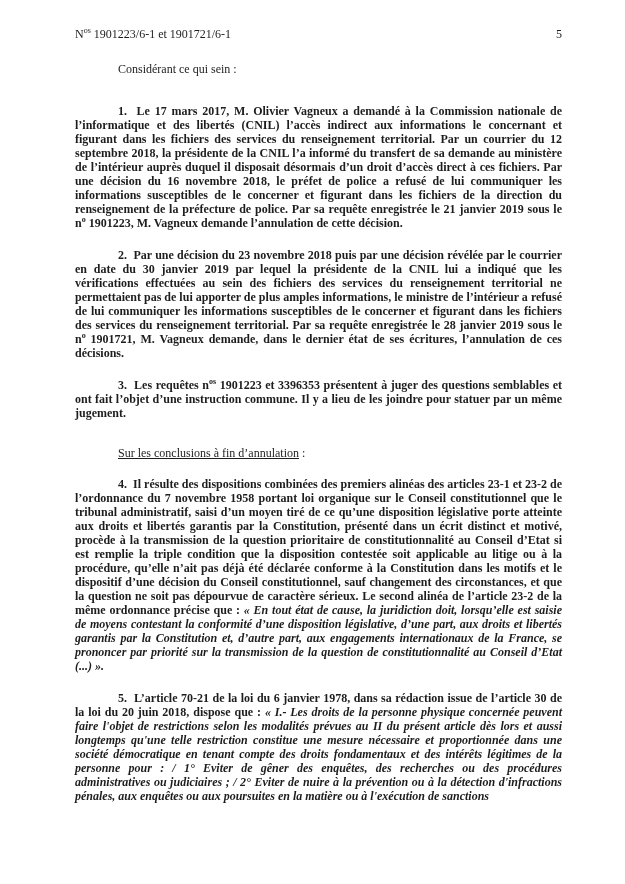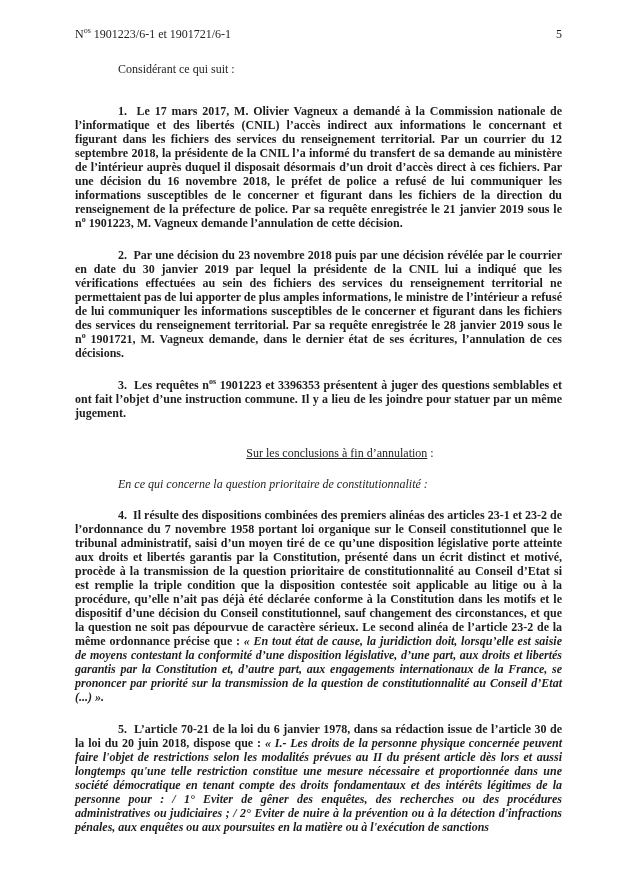--- a/index.html
+++ b/index.html
@@ -40,49 +40,47 @@
   }
   .para {
     margin: 0 0 18px 0;
     text-align: justify;
     text-indent: 43px;
     font-weight: bold;
   }
   .it { font-style: italic; }
   .heading-underline {
     margin: 26px 0 17px 43px;
-    text-align: center;
   }
   .heading-underline .u { text-decoration: underline; }
   .heading-italic {
     margin: 0 0 17px 43px;
     font-style: italic;
   }
   .para-group { margin: 0; padding: 0; }
 </style>
 </head>
 <body>
 
 <div class="page">
 
   <div class="page-header">
     <div class="case-number"><span>N</span><sup>os</sup><span> 1901223/6-1 et 1901721/6-1</span></div>
     <div class="page-number">5</div>
   </div>
 
-  <div class="intro-line">Considérant ce qui suit :</div>
+  <div class="intro-line">Considérant ce qui sein :</div>
 
   <div class="para-group">
       <p class="para"><span>1.&nbsp; Le 17 mars 2017, M. Olivier Vagneux a demandé à la Commission nationale de l’informatique et des libertés (CNIL) l’accès indirect aux informations le concernant et figurant dans les fichiers des services du renseignement territorial. Par un courrier du 12 septembre 2018, la présidente de la CNIL l’a informé du transfert de sa demande au ministère de l’intérieur auprès duquel il disposait désormais d’un droit d’accès direct à ces fichiers. Par une décision du 16 novembre 2018, le préfet de police a refusé de lui communiquer les informations susceptibles de le concerner et figurant dans les fichiers de la direction du renseignement de la préfecture de police. Par sa requête enregistrée le 21 janvier 2019 sous le n</span><sup>o</sup><span> 1901223, M. Vagneux demande l’annulation de cette décision.</span></p>
       <p class="para"><span>2.&nbsp; Par une décision du 23 novembre 2018 puis par une décision révélée par le courrier en date du 30 janvier 2019 par lequel la présidente de la CNIL lui a indiqué que les vérifications effectuées au sein des fichiers des services du renseignement territorial ne permettaient pas de lui apporter de plus amples informations, le ministre de l’intérieur a refusé de lui communiquer les informations susceptibles de le concerner et figurant dans les fichiers des services du renseignement territorial. Par sa requête enregistrée le 28 janvier 2019 sous le n</span><sup>o</sup><span> 1901721, M. Vagneux demande, dans le dernier état de ses écritures, l’annulation de ces décisions.</span></p>
       <p class="para"><span>3.&nbsp; Les requêtes n</span><sup>os</sup><span> 1901223 et 3396353 présentent à juger des questions semblables et ont fait l’objet d’une instruction commune. Il y a lieu de les joindre pour statuer par un même jugement.</span></p>
     </div>
 
   <div class="heading-underline"><span class="u">Sur les conclusions à fin d’annulation</span><span> :</span></div>
 
-  <div class="heading-italic">En ce qui concerne la question prioritaire de constitutionnalité :</div>
 
   <div class="para-group">
       <p class="para"><span>4.&nbsp; Il résulte des dispositions combinées des premiers alinéas des articles 23-1 et 23-2 de l’ordonnance du 7 novembre 1958 portant loi organique sur le Conseil constitutionnel que le tribunal administratif, saisi d’un moyen tiré de ce qu’une disposition législative porte atteinte aux droits et libertés garantis par la Constitution, présenté dans un écrit distinct et motivé, procède à la transmission de la question prioritaire de constitutionnalité au Conseil d’Etat si est remplie la triple condition que la disposition contestée soit applicable au litige ou à la procédure, qu’elle n’ait pas déjà été déclarée conforme à la Constitution dans les motifs et le dispositif d’une décision du Conseil constitutionnel, sauf changement des circonstances, et que la question ne soit pas dépourvue de caractère sérieux. Le second alinéa de l’article 23-2 de la même ordonnance précise que : </span><span class="it">« En tout état de cause, la juridiction doit, lorsqu’elle est saisie de moyens contestant la conformité d’une disposition législative, d’une part, aux droits et libertés garantis par la Constitution et, d’autre part, aux engagements internationaux de la France, se prononcer par priorité sur la transmission de la question de constitutionnalité au Conseil d’Etat (...) ».</span></p>
       <p class="para"><span>5.&nbsp; L’article 70-21 de la loi du 6 janvier 1978, dans sa rédaction issue de l’article 30 de la loi du 20 juin 2018, dispose que : </span><span class="it">« I.- Les droits de la personne physique concernée peuvent faire l'objet de restrictions selon les modalités prévues au II du présent article dès lors et aussi longtemps qu'une telle restriction constitue une mesure nécessaire et proportionnée dans une société démocratique en tenant compte des droits fondamentaux et des intérêts légitimes de la personne pour : / 1° Eviter de gêner des enquêtes, des recherches ou des procédures administratives ou judiciaires ; / 2° Eviter de nuire à la prévention ou à la détection d'infractions pénales, aux enquêtes ou aux poursuites en la matière ou à l'exécution de sanctions</span></p>
     </div>
 
 </div>
 
 </body></html>

